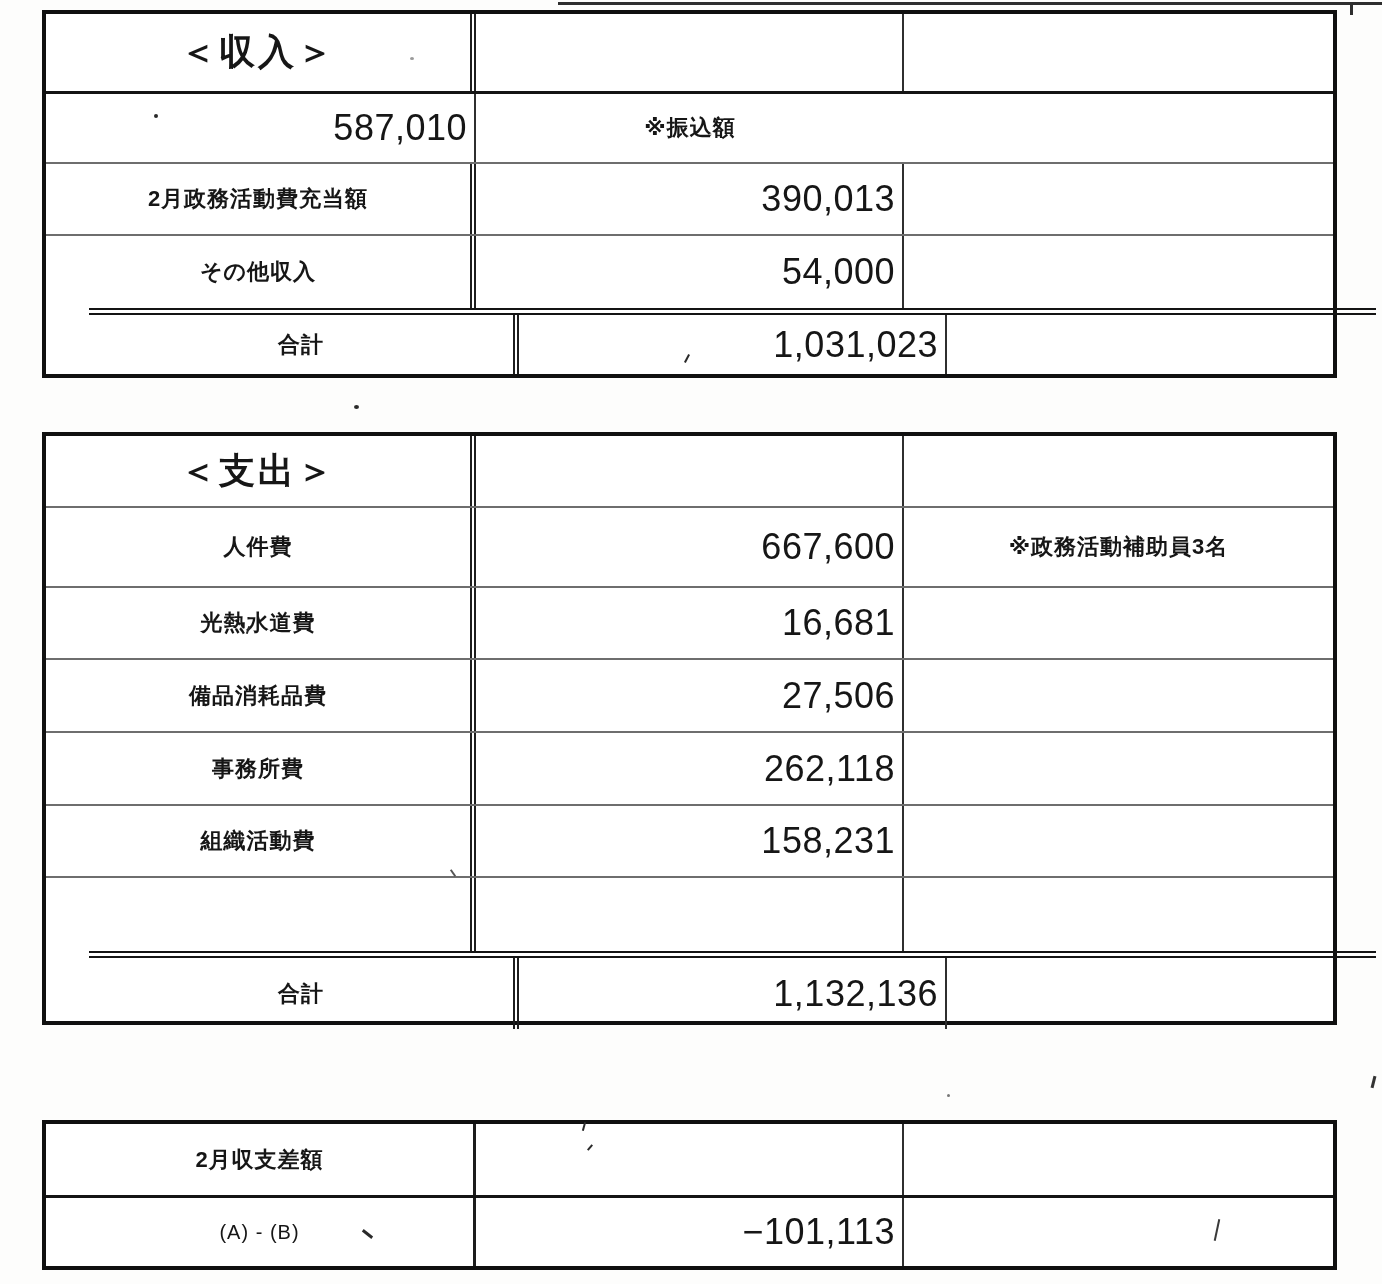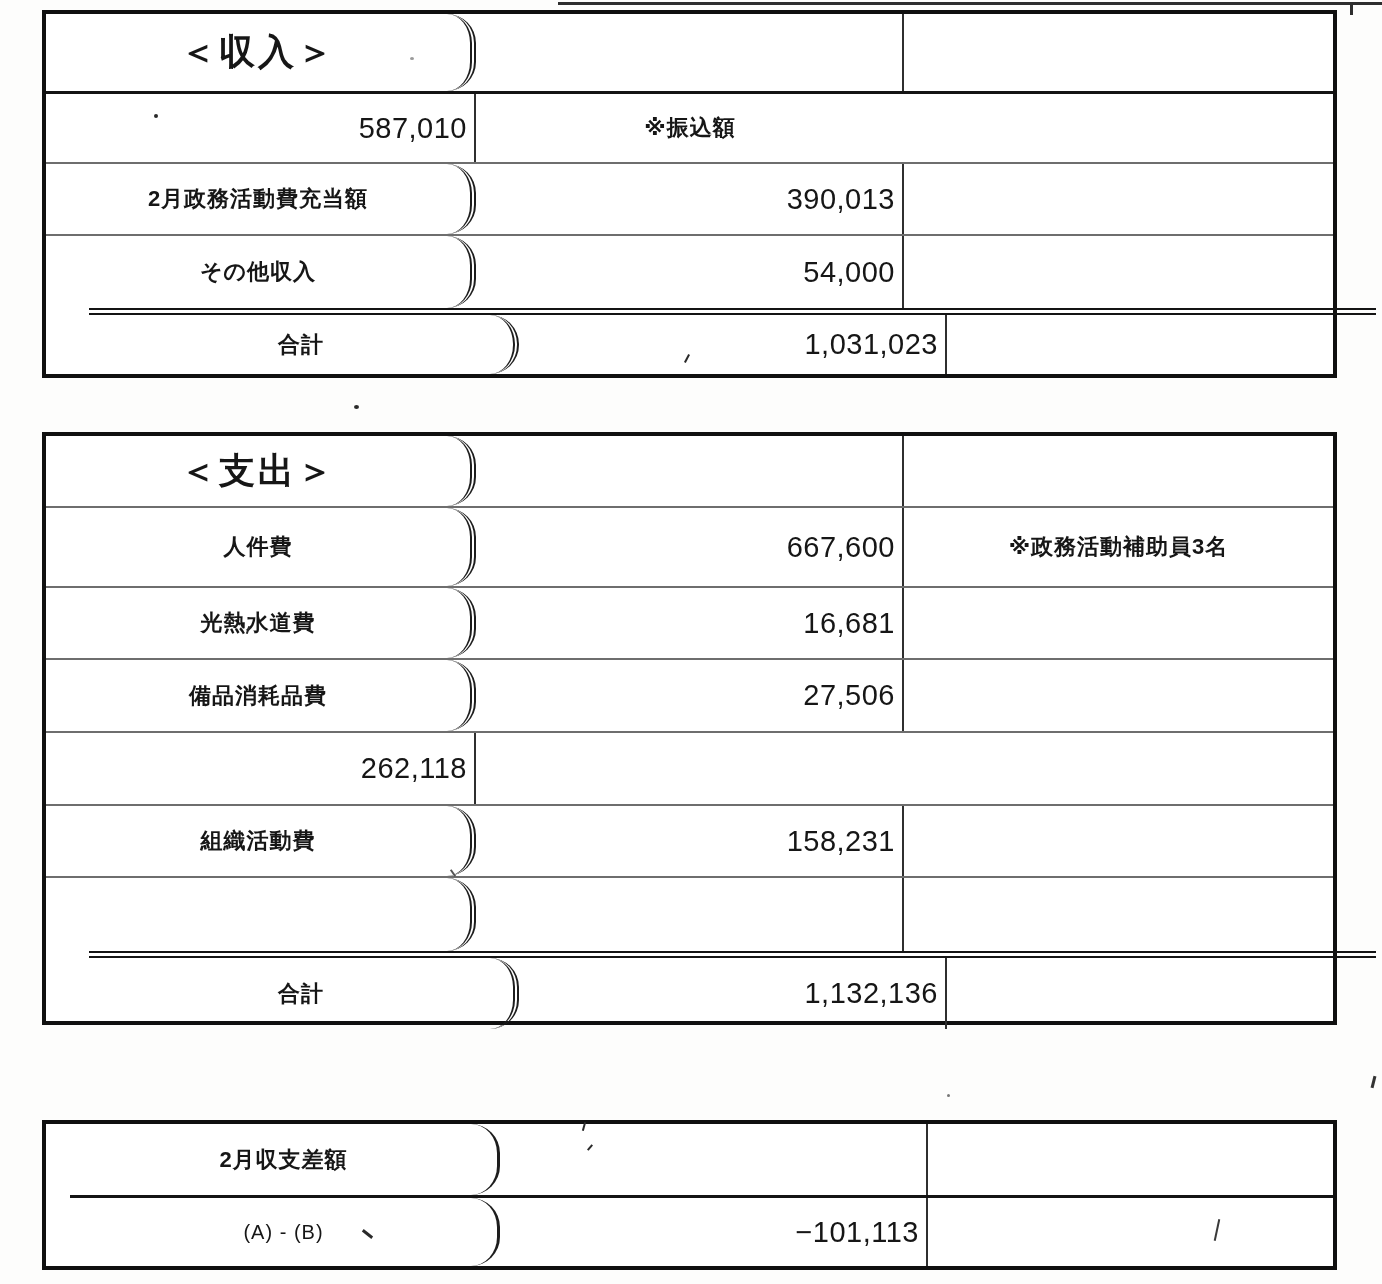--- a/index.html
+++ b/index.html
@@ -5,36 +5,36 @@
   * { margin:0; padding:0; box-sizing:border-box; }
   html,body { width:1382px; height:1284px; background:#ffffff; overflow:hidden; }
   body { font-family:"Liberation Sans","DejaVu Sans",sans-serif; color:#161616; position:relative; }
 
   .page { position:absolute; inset:0; background:#fdfdfc; }
 
   
   .tbl { position:absolute; left:42px; width:1295px; border:4px solid #101010; background:#fff; }
   .t1 { top:10px;   height:368px; }
   .t2 { top:432px;  height:593px; }
-  .t3 { top:1120px; height:150px;padding-left:24px; }
+  .t3 { top:1120px; height:150px; }
 
   .row { display:grid; grid-template-columns:430px 428px 1fr; width:100%; }
   .c  { display:flex; align-items:center; min-width:0; overflow:hidden; }
-  .c1 { justify-content:center; border-right:6px double #1d1d1d;border-radius:29px; }
+  .c1 { justify-content:center; border-right:6px double #1d1d1d; }
   .c2 { justify-content:flex-end; border-right:2px solid #2f2f2f; padding-right:7px; }
   .c3 { justify-content:center; }
   .t3 .c1 { border-right:3px solid #1d1d1d; }
 
   .sep-light  { border-bottom:2px solid #6e6e6e; }
   .sep-dark   { border-bottom:3px solid #141414; }
   .total-row  { border-top:7px double #141414;margin-left:43px; }
 
   .ttl  { font-size:36px; font-weight:700; letter-spacing:3px; }
   .lbl  { font-size:22px; font-weight:600; letter-spacing:1px; }
-  .val  { font-size:29px; font-weight:500; letter-spacing:0.5px; }
+  .val  { font-size:36px; font-weight:500; letter-spacing:0.5px; }
   .note { font-size:22px; font-weight:600; letter-spacing:1px; }
   .small-lbl { font-size:20px; font-weight:500; letter-spacing:1px; }
 
   
   .art { position:absolute; pointer-events:none; }
   .edge-line { top:2px; left:558px; width:824px; height:3px; background:#2e2e2e; }
   .edge-notch { top:2px; left:1350px; width:3px; height:13px; background:#2e2e2e; }
   .dot  { border-radius:50%; background:#2a2a2a; }
   .d1 { top:114px;  left:154px;  width:4px; height:4px; }
   .d2 { top:57px;   left:410px;  width:4px; height:3px; background:#9a9a9a; }
@@ -100,20 +100,21 @@
       <div class="c c1 lbl">光熱水道費</div>
       <div class="c c2 val">16,681</div>
       <div class="c c3 note"></div>
     </div>
     <div class="row sep-light" style="height:73px">
       <div class="c c1 lbl">備品消耗品費</div>
       <div class="c c2 val">27,506</div>
       <div class="c c3 note"></div>
     </div>
     <div class="row sep-light" style="height:73px">
+      <div class="c c1 lbl">事務所費</div>
       <div class="c c2 val">262,118</div>
       <div class="c c3 note"></div>
     </div>
     <div class="row sep-light" style="height:72px">
       <div class="c c1 lbl">組織活動費</div>
       <div class="c c2 val">158,231</div>
       <div class="c c3 note"></div>
     </div>
     <div class="row" style="height:73px">
       <div class="c c1 lbl"></div>

